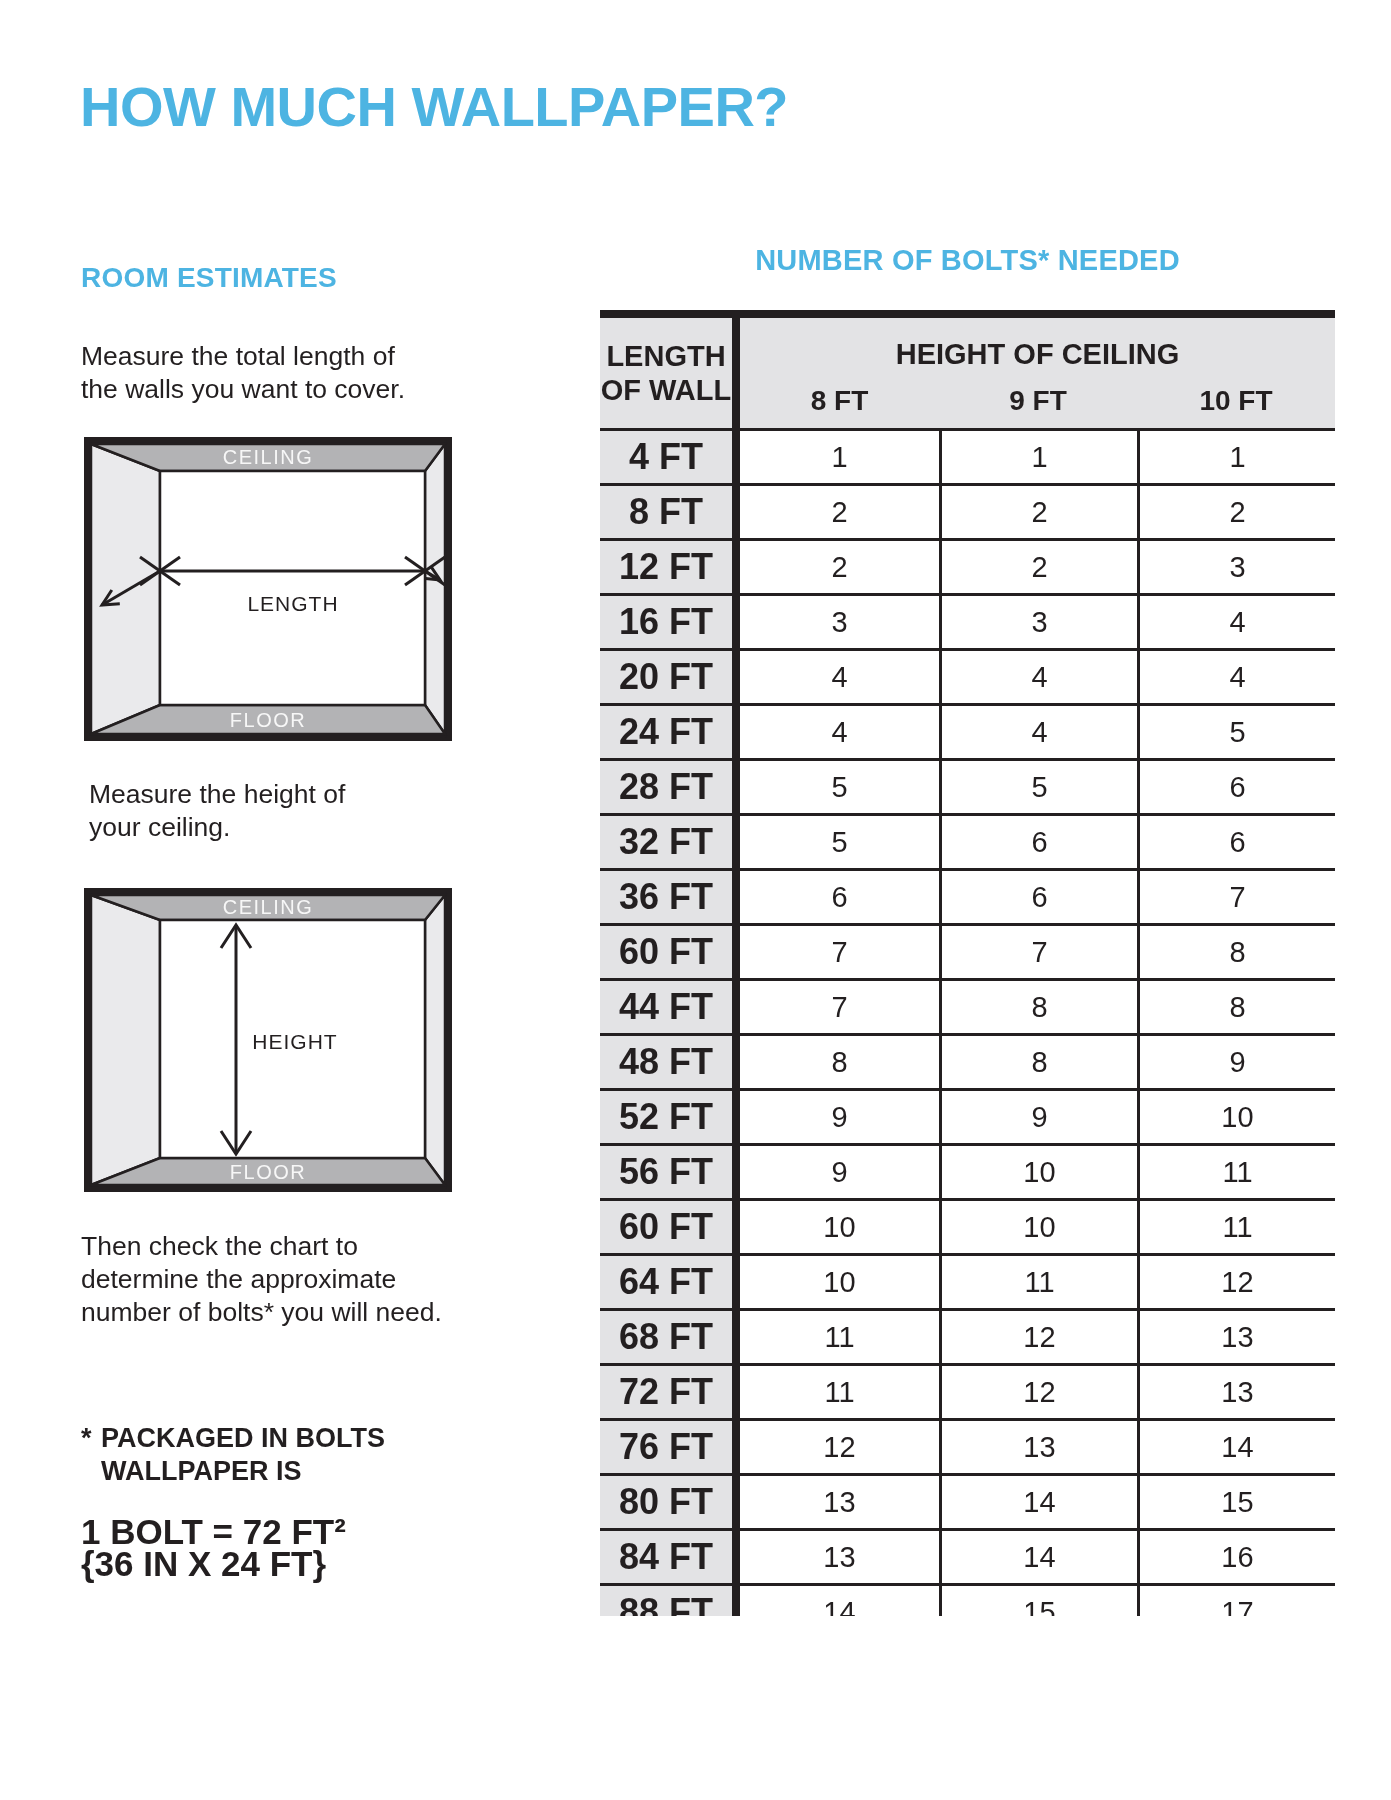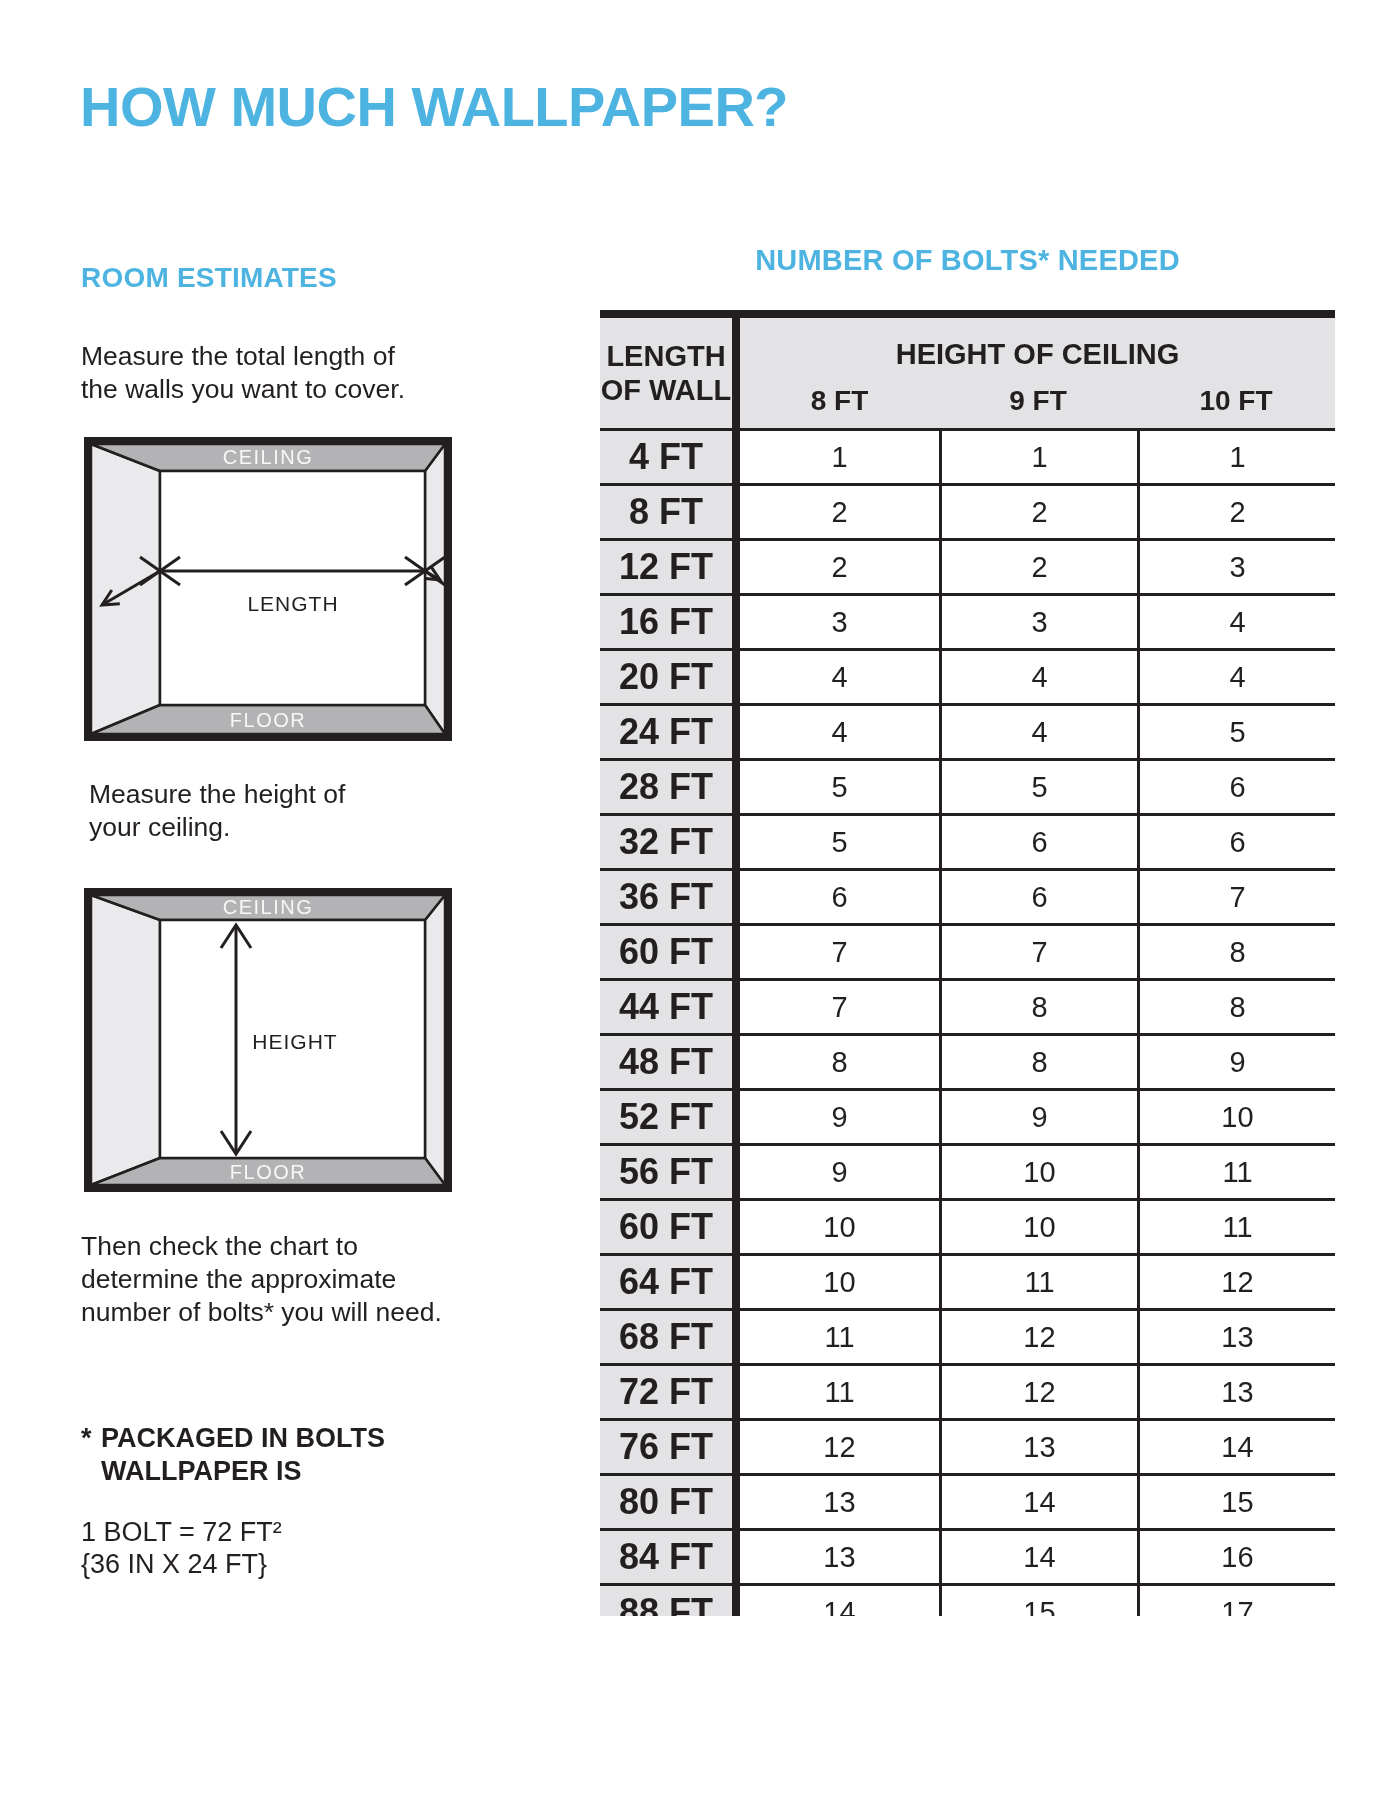--- a/index.html
+++ b/index.html
@@ -14,21 +14,21 @@
   .section-head{font-size:28px;font-weight:bold;color:var(--accent);letter-spacing:0.2px;white-space:nowrap;}
   #room-estimates-head{left:81px;top:262px;}
   #table-head{left:600px;top:244px;width:735px;text-align:center;font-size:29px;}
   .para{font-size:26.5px;line-height:33px;color:var(--ink);}
   #para1{left:81px;top:324px;margin-top:16px;}
   #para2{left:89px;top:778px;}
   #para3{left:81px;top:1230px;}
   #footnote{left:81px;top:1422px;font-size:27px;font-weight:bold;line-height:33px;}
   #footnote .fn-line{padding-left:20px;}
   #footnote .star{position:absolute;left:0;top:0;}
-  #boltinfo{left:81px;top:1516px;font-size:27px;font-weight:normal;line-height:32px;}
+  #boltinfo{left:81px;top:1516px;font-size:35px;font-weight:bold;line-height:32px;}
 
   
   #diagram1{left:84px;top:437px;}
   #diagram2{left:84px;top:888px;}
   .diag-label-light{font-size:20px;letter-spacing:1.5px;fill:#f7f7f7;}
   .diag-label-dark{font-size:21px;letter-spacing:1px;fill:var(--ink);}
   .poly-edge{stroke:var(--ink);stroke-width:2.5;stroke-linejoin:miter;}
   .arrow{stroke:var(--ink);stroke-width:3;fill:none;stroke-linecap:butt;}
 
   

